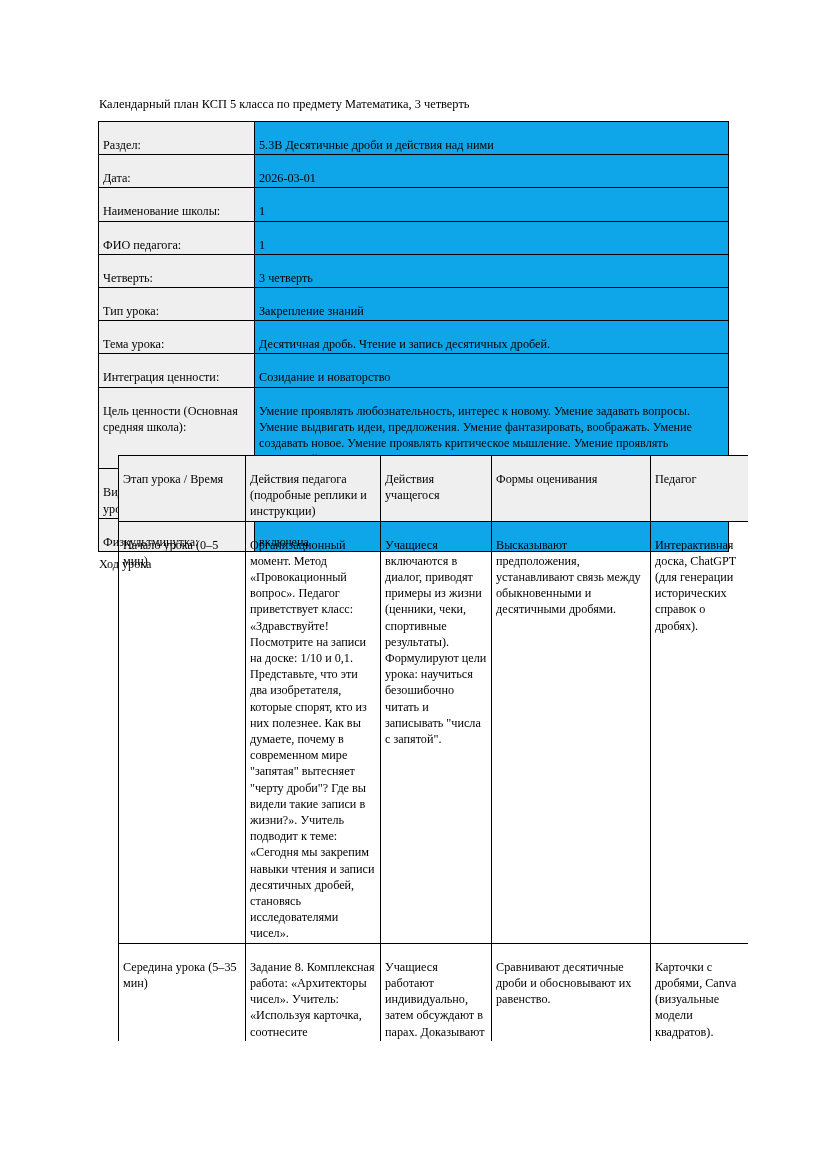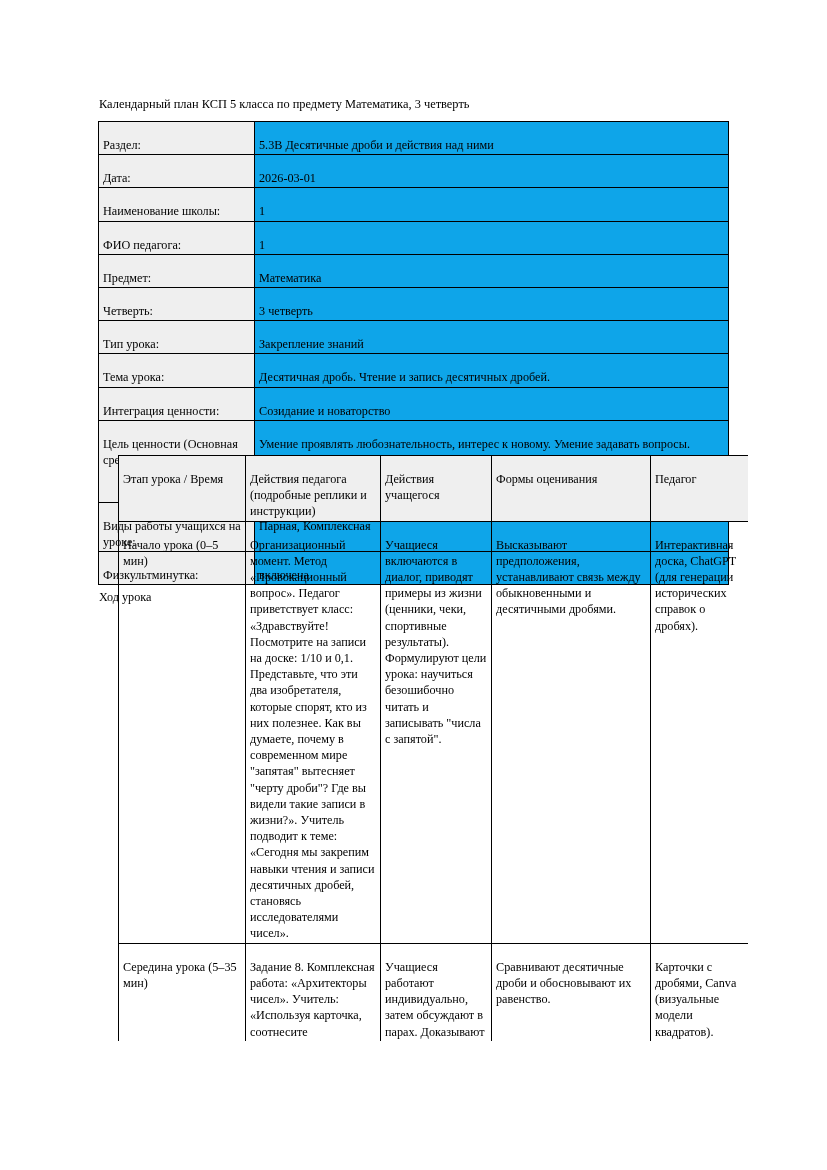--- a/index.html
+++ b/index.html
@@ -109,24 +109,20 @@
         </tr>
         <tr>
           <td class="label">Наименование школы:</td>
           <td class="value">1</td>
         </tr>
         <tr>
           <td class="label">ФИО педагога:</td>
           <td class="value">1</td>
         </tr>
         <tr>
-          <td class="label">Предмет:</td>
-          <td class="value">Математика</td>
-        </tr>
-        <tr>
           <td class="label">Четверть:</td>
           <td class="value">3 четверть</td>
         </tr>
         <tr>
           <td class="label">Тип урока:</td>
           <td class="value">Закрепление знаний</td>
         </tr>
         <tr>
           <td class="label">Тема урока:</td>
           <td class="value">Десятичная дробь. Чтение и запись десятичных дробей.</td>

